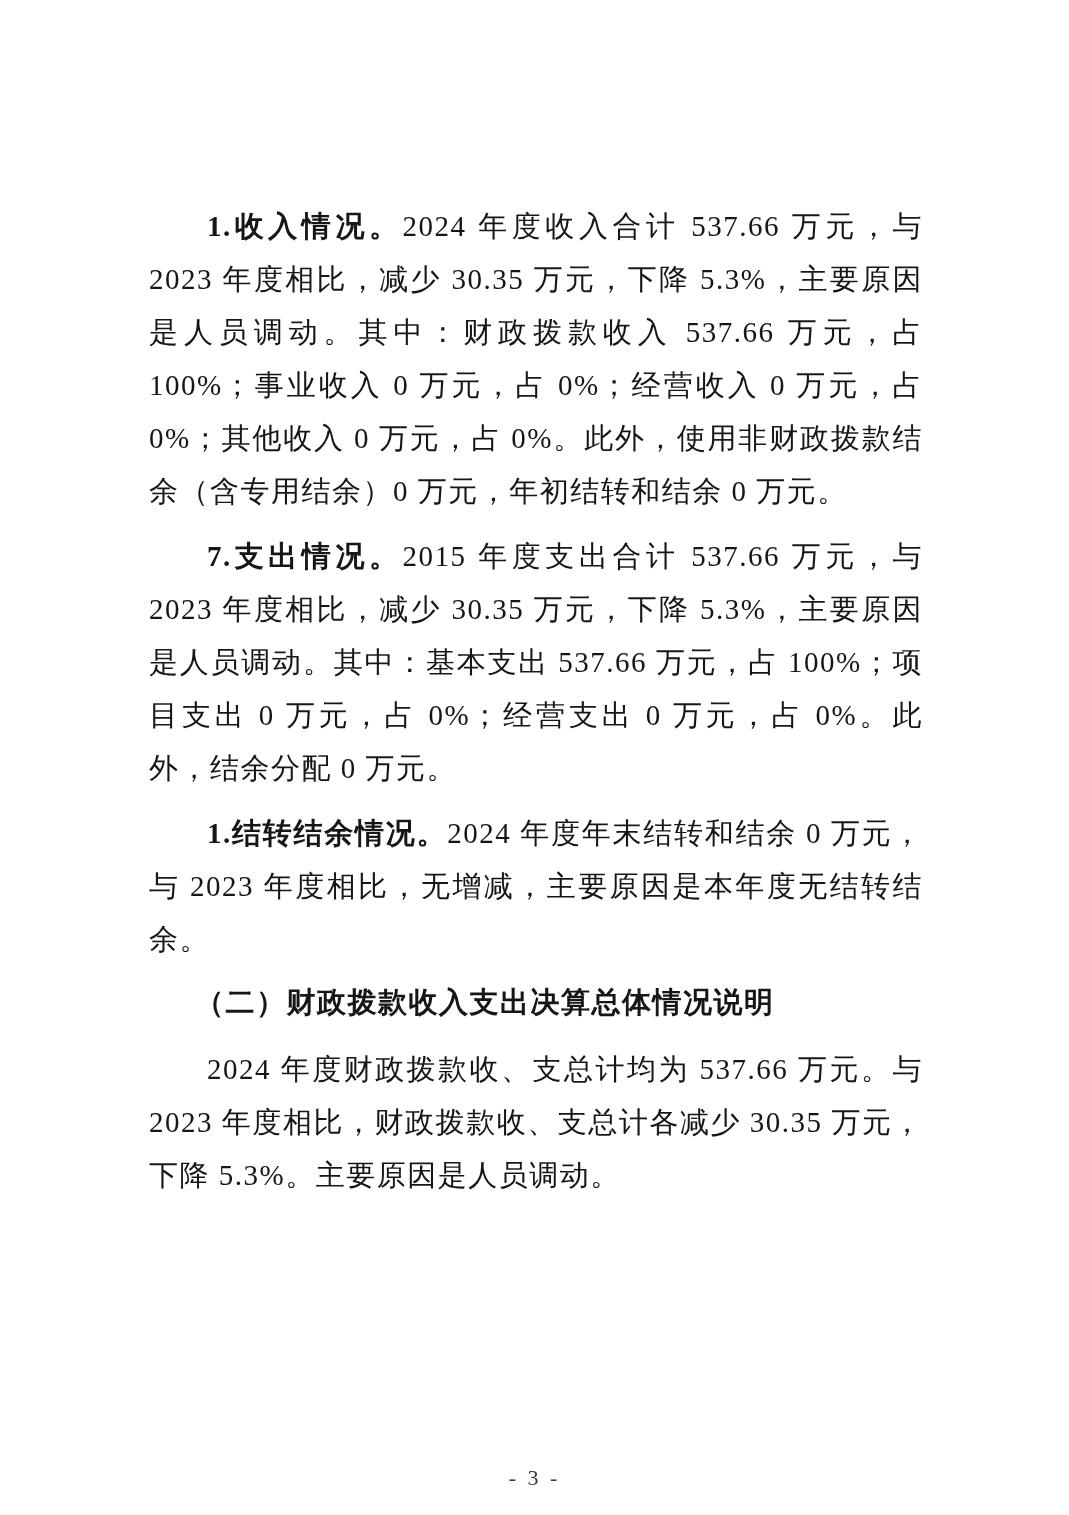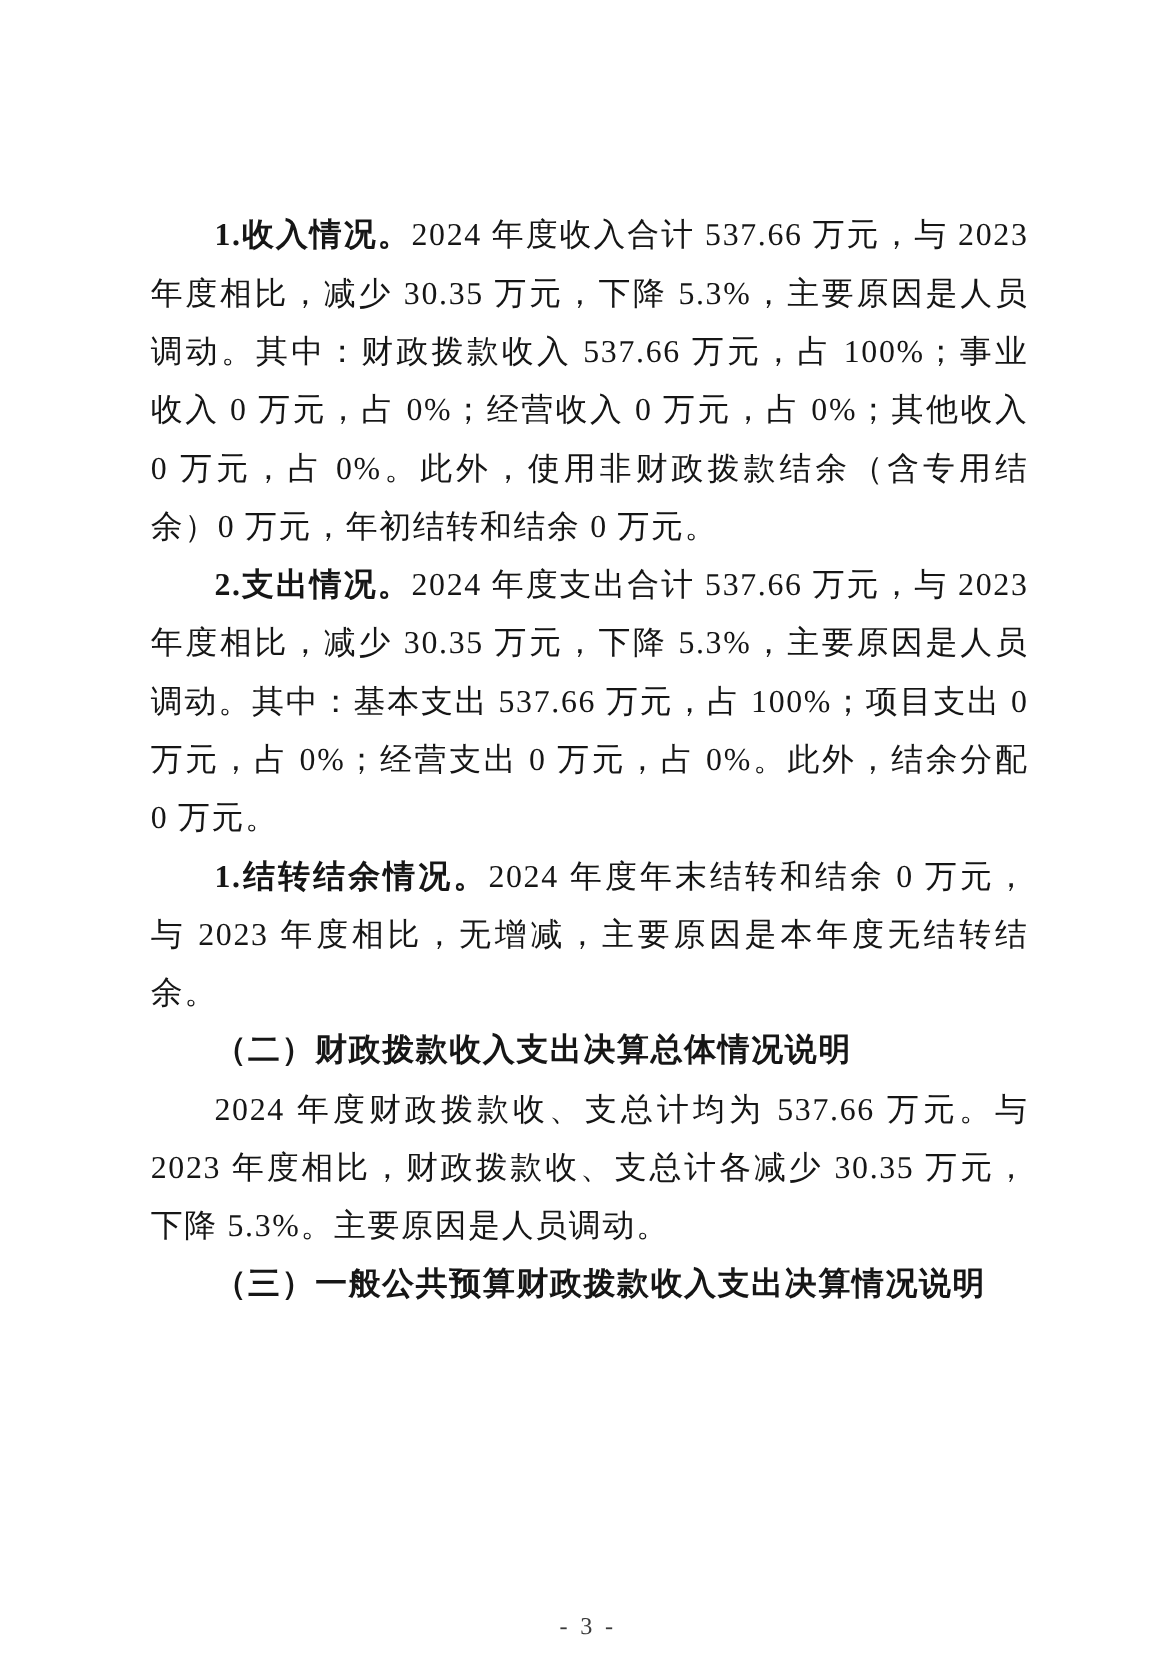--- a/index.html
+++ b/index.html
@@ -19,21 +19,21 @@
     position: absolute;
     left: 137px;
     top: 188px;
     width: 798px;
     font-size: 29px;
     line-height: 53px;
     text-align: justify;
     letter-spacing: 1.5px;
   }
   .para {
-    margin: 0;
+    margin: 12px;
     text-indent: 2em;
     font-weight: normal;
   }
   .para-lead {
     font-weight: bold;
   }
   .section-heading {
     margin: 0;
     text-indent: 2em;
     font-weight: bold;
@@ -54,27 +54,26 @@
 </style>
 </head>
 <body>
 
 <div class="doc-page">
 
   <div class="doc-body">
 
     <p class="para"><span class="para-lead">1.收入情况。</span><span>2024 年度收入合计 537.66 万元，与 2023 年度相比，减少 30.35 万元，下降 5.3%，主要原因是人员调动。其中：财政拨款收入 537.66 万元，占 100%；事业收入 0 万元，占 0%；经营收入 0 万元，占 0%；其他收入 0 万元，占 0%。此外，使用非财政拨款结余（含专用结余）0 万元，年初结转和结余 0 万元。</span></p>
 
-    <p class="para"><span class="para-lead">2.支出情况。</span><span>2024 年度支出合计 537.66 万元，与 2023 年度相比，减少 30.35 万元，下降 5.3%，主要原因是人员调动。其中：基本支出 537.66 万元，占 100%；项目支出 0 万元，占 0%；经营支出 0 万元，占 0%。此外，结余分配 0 万元。</span></p>
+    <p class="para"><span class="para-lead">7.支出情况。</span><span>2015 年度支出合计 537.66 万元，与 2023 年度相比，减少 30.35 万元，下降 5.3%，主要原因是人员调动。其中：基本支出 537.66 万元，占 100%；项目支出 0 万元，占 0%；经营支出 0 万元，占 0%。此外，结余分配 0 万元。</span></p>
 
     <p class="para"><span class="para-lead">1.结转结余情况。</span><span>2024 年度年末结转和结余 0 万元，与 2023 年度相比，无增减，主要原因是本年度无结转结余。</span></p>
 
     <p class="section-heading">（二）财政拨款收入支出决算总体情况说明</p>
 
     <p class="para">2024 年度财政拨款收、支总计均为 537.66 万元。与 2023 年度相比，财政拨款收、支总计各减少 30.35 万元，下降 5.3%。主要原因是人员调动。</p>
 
-    <p class="section-heading">（三）一般公共预算财政拨款收入支出决算情况说明</p>
 
   </div>
 
   <div class="page-footer">- 3 -</div>
 
 </div>
 
 </body></html>

